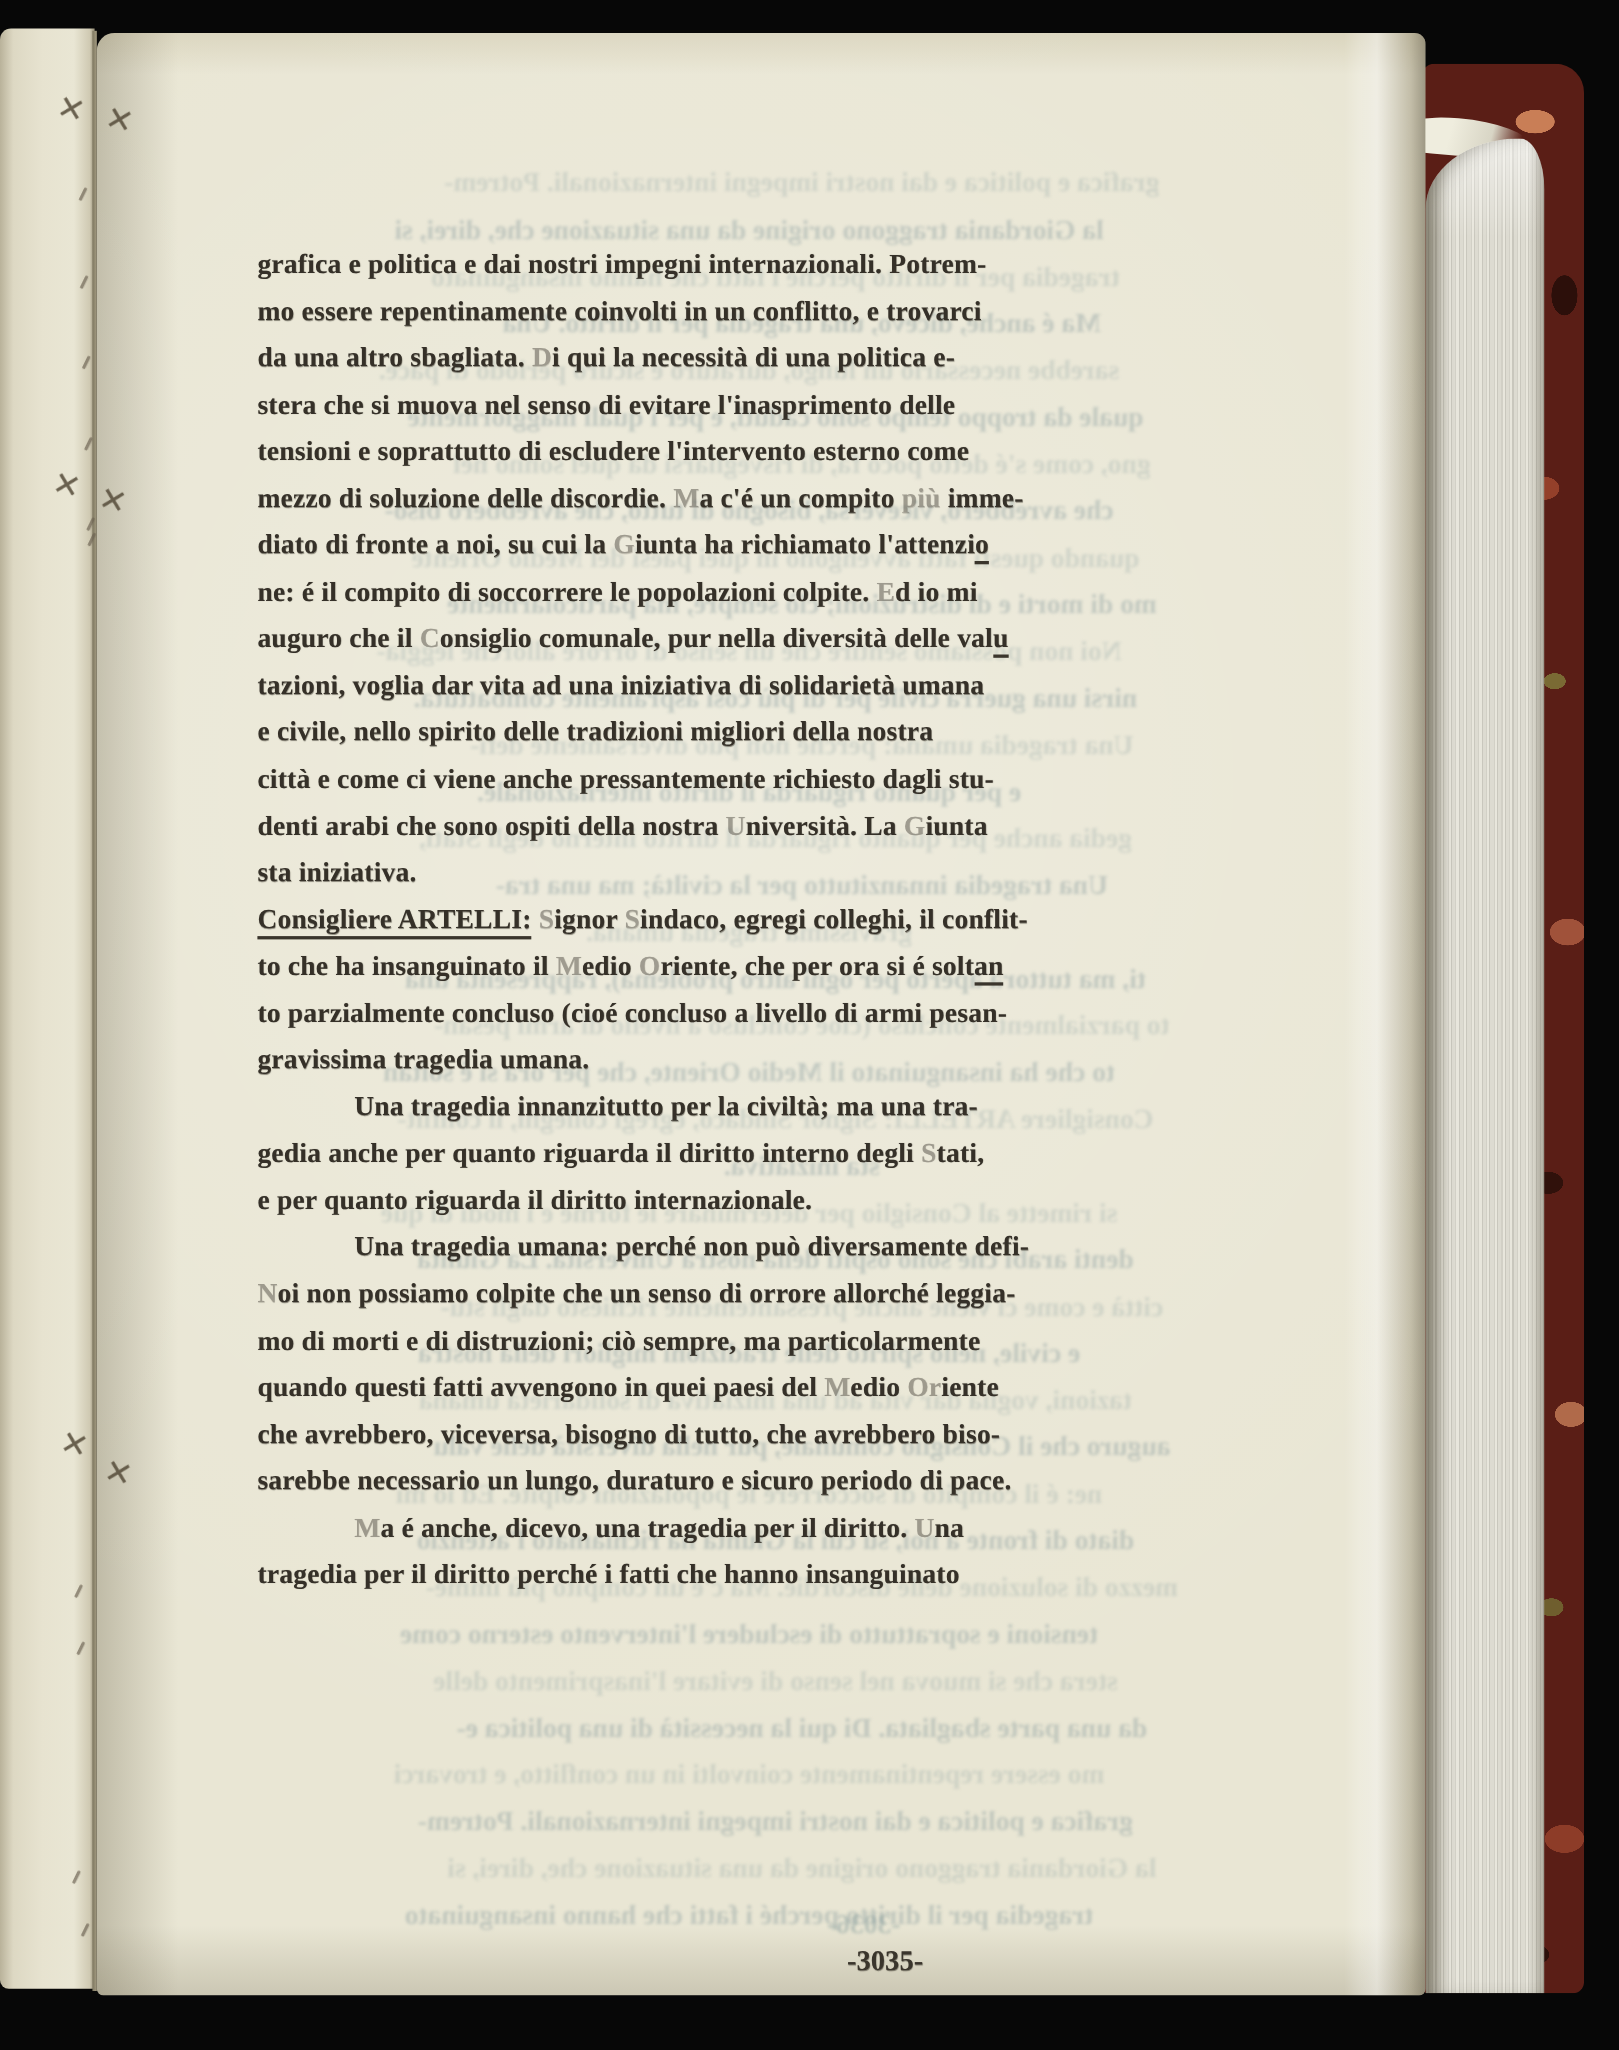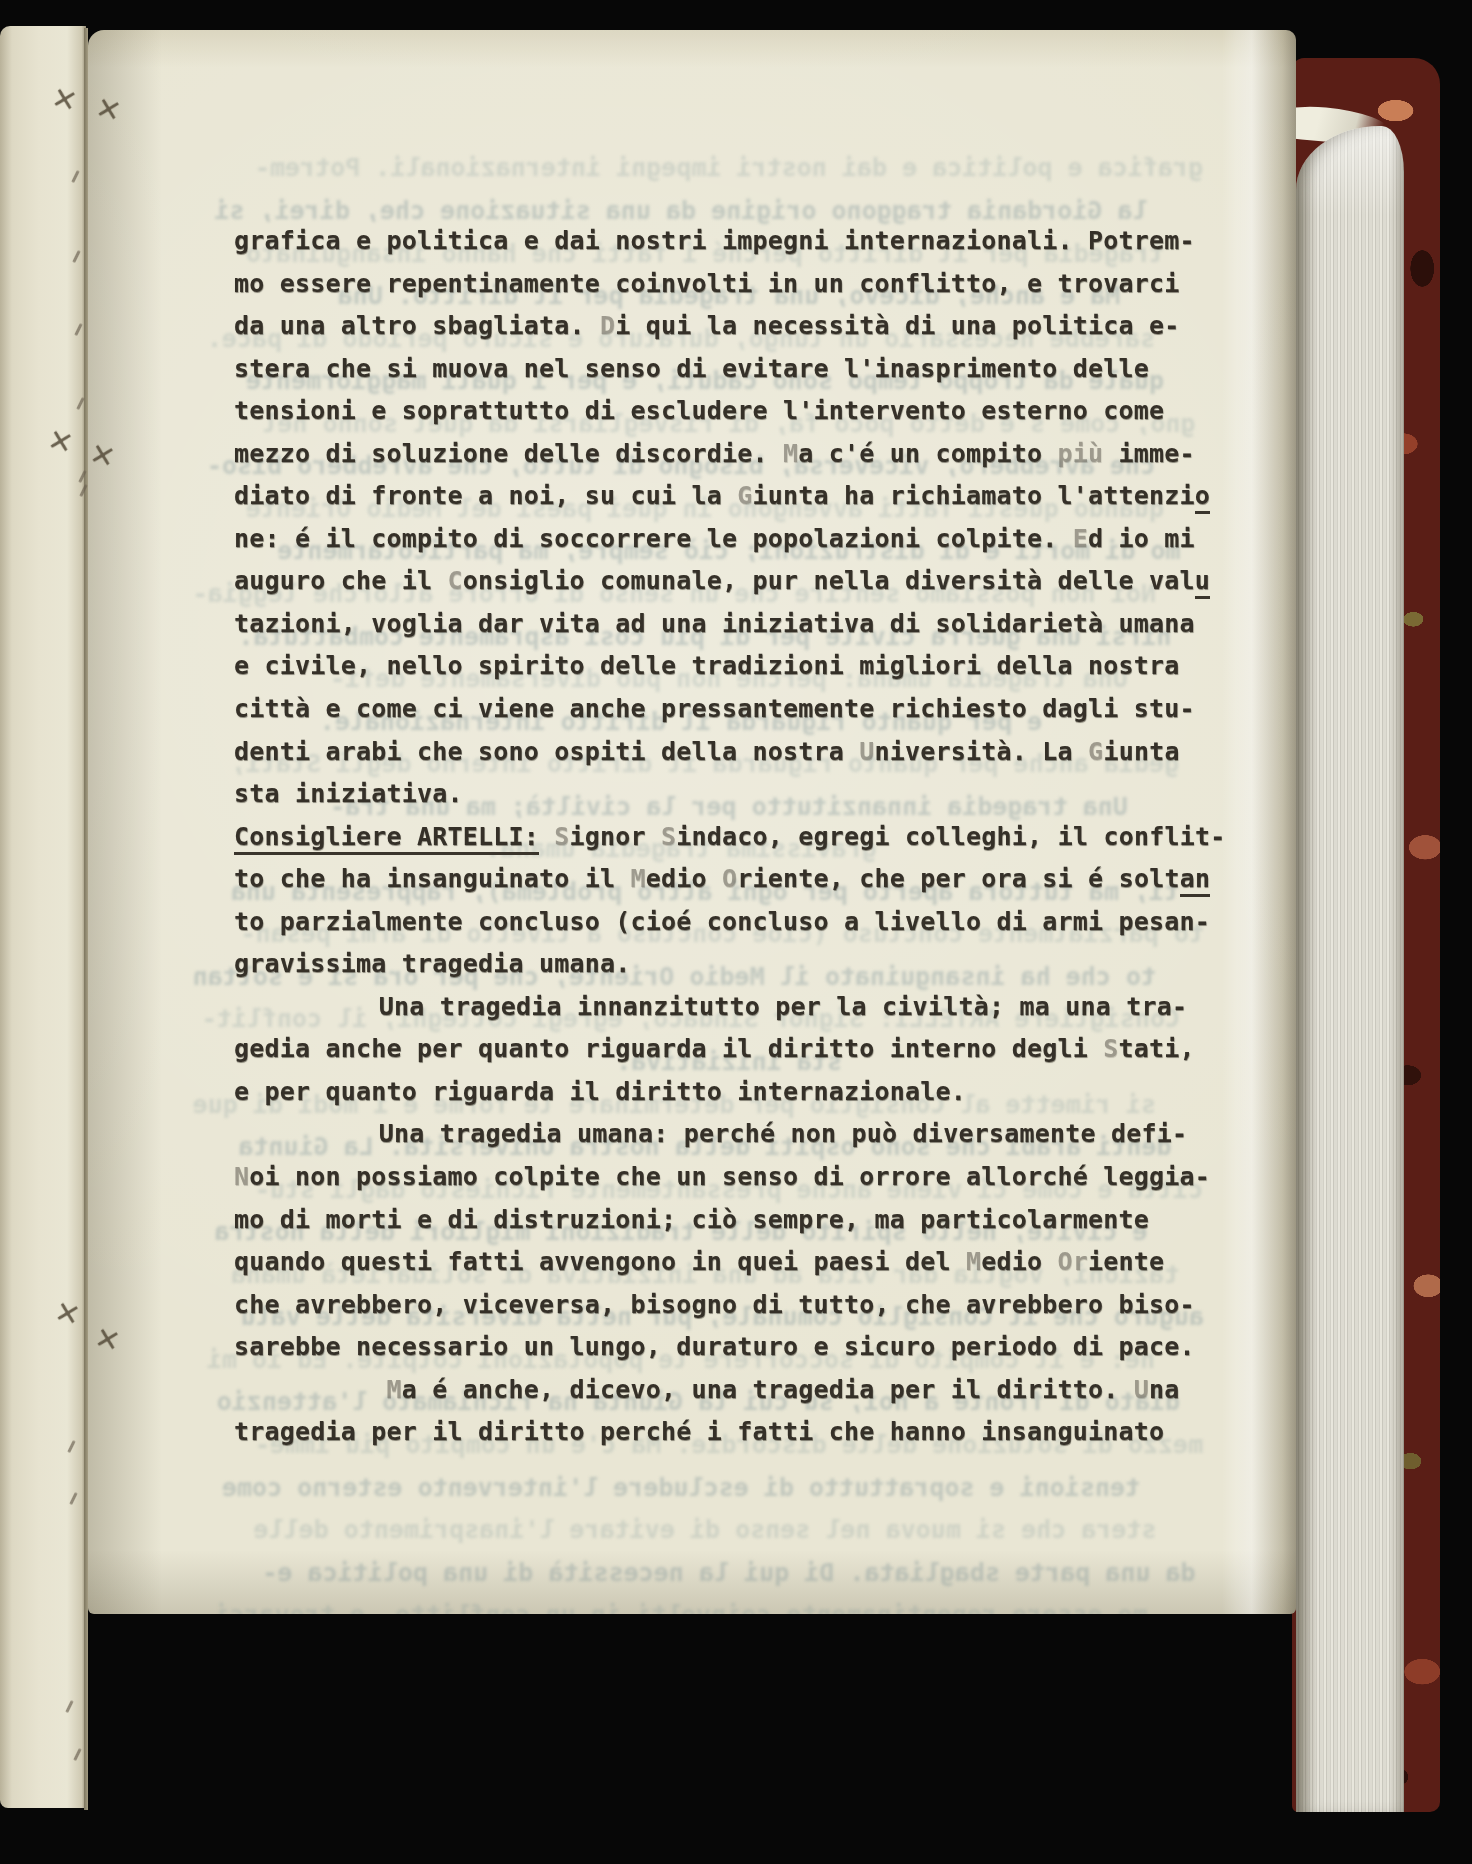--- a/index.html
+++ b/index.html
@@ -5,29 +5,29 @@
   html,body{margin:0;padding:0;background:#060606;}
   .scene{position:relative;width:1472px;height:1864px;background:#070707;overflow:hidden;
          font-family:"DejaVu Sans Mono",monospace;}
   
   .facing{position:absolute;left:0;top:26px;width:86px;height:1782px;
     background:linear-gradient(90deg,#b9b29a 0,#ddd8c3 14%,#e7e3d0 45%,#e9e6d4 78%,#cfc9b2 95%,#938b73 100%);
     border-radius:10px 0 0 8px;}
   .crease{position:absolute;left:84px;top:28px;width:4px;height:1782px;
     background:linear-gradient(90deg,#7d765f,#a59d83);}
   
-  .page{position:absolute;left:88px;top:30px;width:1208px;height:1584px;
+  .page{position:absolute;left:88px;top:30px;width:1208px;height:1784px;
     background:
       radial-gradient(120% 85% at 45% 38%, rgba(255,255,255,.22), rgba(255,255,255,0) 62%),
       linear-gradient(90deg, rgba(96,88,62,.30) 0, rgba(96,88,62,0) 74px),
       linear-gradient(270deg, rgba(110,100,72,.20) 0, rgba(110,100,72,0) 60px),
       linear-gradient(0deg, rgba(96,88,62,.22) 0, rgba(96,88,62,0) 64px),
       linear-gradient(180deg, rgba(150,135,90,.18) 0, rgba(150,135,90,0) 38px),
       #e9e6d4;
-    border-radius:16px 10px 6px 6px;overflow:hidden;}
+    border-radius:16px 10px 6px 6px;overflow:hidden;font-family:Liberation Serif, serif;}
   .curl{position:absolute;right:0;top:0;bottom:0;width:74px;
     background:linear-gradient(90deg, rgba(255,255,255,0) 0, rgba(255,255,255,.45) 40%, rgba(125,115,88,.22) 82%, rgba(86,78,58,.42) 100%);}
   
   .cover{position:absolute;left:1292px;top:58px;width:148px;height:1754px;
     border-radius:12px 26px 10px 6px;
     background:
       radial-gradient(34px 22px at 18% 6%, #a1492e 0 40%, rgba(0,0,0,0) 41%),
       radial-gradient(50px 30px at 70% 3%, #c97e56 0 35%, rgba(0,0,0,0) 36%),
       radial-gradient(26px 40px at 88% 12%, #2c0f0a 0 45%, rgba(0,0,0,0) 46%),
       radial-gradient(36px 26px at 75% 22%, #94402a 0 40%, rgba(0,0,0,0) 41%),
@@ -50,21 +50,21 @@
     box-shadow: inset 14px 0 18px -8px rgba(60,55,40,.45);}
   .edge-top{position:absolute;left:1270px;top:108px;width:120px;height:34px;
     background:linear-gradient(100deg,#efedde 0 40%,#d8d5c5 70%,rgba(0,0,0,0) 92%);
     border-radius:50% 60% 20% 30%;transform:rotate(5deg);}
   
   .textblock{position:absolute;left:146px;top:190px;width:1010px;}
   .tline{height:42.55px;white-space:pre;font-weight:bold;font-size:25px;line-height:42.55px;
     color:#353028;letter-spacing:.2px;text-shadow:.4px .5px .7px rgba(44,40,30,.5);}
   .tline .u{border-bottom:3px solid #3a352c;padding-bottom:1px;}
   .tline .f{opacity:.42;filter:blur(.4px);}
-  .ind{padding-left:88px;text-align:center;}
+  .ind{padding-left:88px;}
   
   .ghost{position:absolute;left:0;top:0;width:100%;height:100%;pointer-events:none;}
   .gline{position:absolute;width:950px;transform:scaleX(-1);filter:blur(1.6px);
     font-weight:bold;font-size:25px;white-space:pre;color:rgba(116,142,146,.34);text-align:center;}
   .gdim{color:rgba(116,142,146,.22);}
   .pagenum{position:absolute;left:682px;top:1738px;font-weight:bold;font-size:26px;color:#3a352c;
     text-shadow:.4px .5px .7px rgba(44,40,30,.5);}
   .ghostnum{position:absolute;left:664px;top:1706px;font-weight:bold;font-size:25px;
     transform:scaleX(-1);filter:blur(1.4px);color:rgba(116,142,146,.4);}
   

